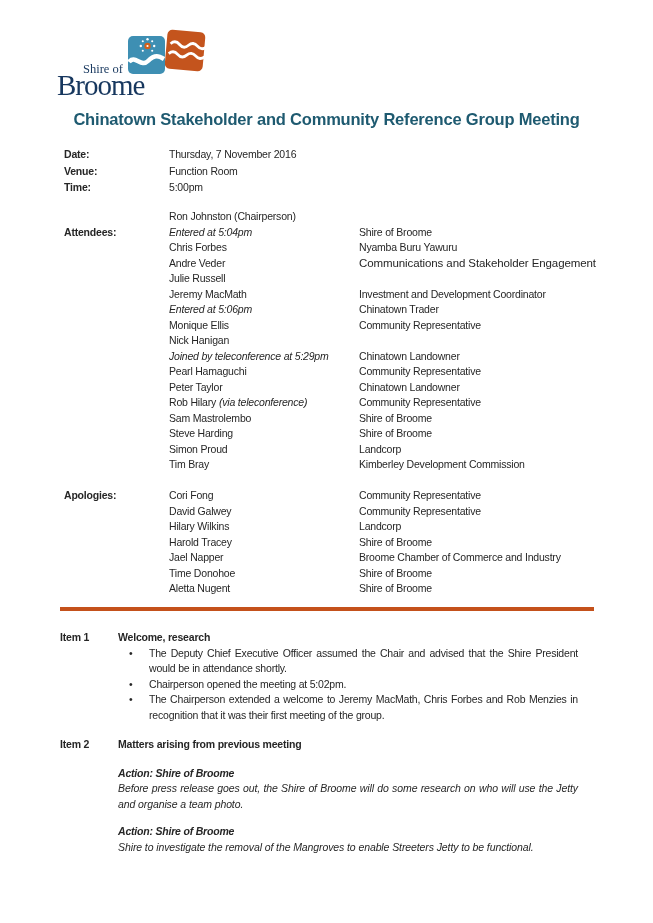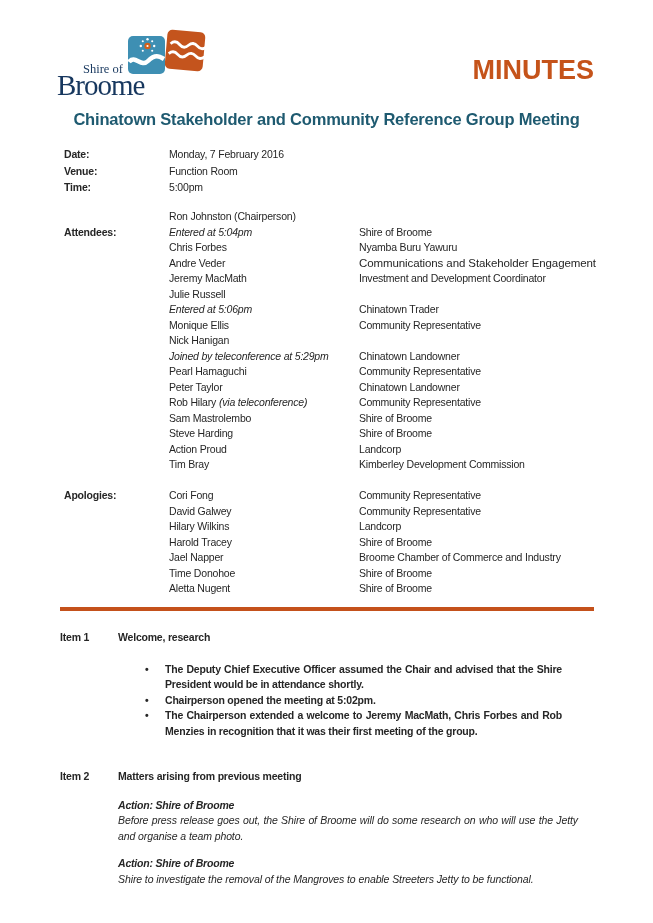--- a/index.html
+++ b/index.html
@@ -28,21 +28,21 @@
   .it{font-style:italic;}
   .note{font-style:italic; margin-left:3px;}
   .cell-org.lg{font-size:11.5px; letter-spacing:-0.1px; white-space:nowrap;}
   
   .divider{position:absolute; left:60px; right:59px; top:607px; height:4px; background:var(--divider);}
   
   .items{position:absolute; left:60px; right:59px; top:630px;}
   .item{display:grid; grid-template-columns:58px 1fr; line-height:15.5px;}
   .item + .item{margin-top:14px;}
   .item-id,.item-title{font-weight:bold;}
-  .bullets{list-style:none; margin:16px; padding:0;font-weight:bold;}
+  .bullets{list-style:none; margin:0; padding:0;}
   .bullets li{position:relative; padding-left:31px; padding-right:16px; text-align:justify;}
   .bullets li::before{content:"\2022"; position:absolute; left:11px;}
   .action{margin-top:13px; padding-right:16px;}
   .action + .action{margin-top:12px;}
   .action-heading{font-weight:bold; font-style:italic;}
   .action-body{font-style:italic; text-align:justify; letter-spacing:-0.1px;}
 </style>
 </head>
 <body>
 
@@ -65,27 +65,26 @@
         <circle cx="12.8" cy="17" r="1.2"></circle>
           <circle cx="26.2" cy="17" r="1.2"></circle>
         <circle cx="19.5" cy="10.3" r="1.2"></circle>
         <circle cx="14.8" cy="12.3" r="1.05"></circle>
           <circle cx="24.2" cy="12.3" r="1.05"></circle>
         <circle cx="14.8" cy="21.7" r="1.05"></circle>
           <circle cx="24.2" cy="21.7" r="1.05"></circle>
       </g>
     </svg>
   </div>
-  <div class="minutes">MINUTES</div>
   <div class="doc-title">Chinatown Stakeholder and Community Reference Group Meeting</div>
 
   <div class="roster meta">
       <div class="row">
     <span class="cell-label">Date:</span>
-    <span class="cell-name"><span>Monday, 7 February 2016</span><span class="note"></span></span>
+    <span class="cell-name"><span>Thursday, 7 November 2016</span><span class="note"></span></span>
     <span class="cell-org"></span>
   </div>
       <div class="row">
     <span class="cell-label">Venue:</span>
     <span class="cell-name"><span>Function Room</span><span class="note"></span></span>
     <span class="cell-org"></span>
   </div>
       <div class="row">
     <span class="cell-label">Time:</span>
     <span class="cell-name"><span>5:00pm</span><span class="note"></span></span>
@@ -108,30 +107,30 @@
     <span class="cell-name"><span>Chris Forbes</span><span class="note"></span></span>
     <span class="cell-org">Nyamba Buru Yawuru</span>
   </div>
       <div class="row">
     <span class="cell-label"></span>
     <span class="cell-name"><span>Andre Veder</span><span class="note"></span></span>
     <span class="cell-org lg">Communications and Stakeholder Engagement</span>
   </div>
       <div class="row">
     <span class="cell-label"></span>
+    <span class="cell-name"><span>Julie Russell</span><span class="note"></span></span>
+    <span class="cell-org"></span>
+  </div>
+      <div class="row">
+    <span class="cell-label"></span>
     <span class="cell-name"><span>Jeremy MacMath</span><span class="note"></span></span>
     <span class="cell-org">Investment and Development Coordinator</span>
   </div>
       <div class="row">
     <span class="cell-label"></span>
-    <span class="cell-name"><span>Julie Russell</span><span class="note"></span></span>
-    <span class="cell-org"></span>
-  </div>
-      <div class="row">
-    <span class="cell-label"></span>
     <span class="cell-name"><span class="it">Entered at 5:06pm</span><span class="note"></span></span>
     <span class="cell-org">Chinatown Trader</span>
   </div>
       <div class="row">
     <span class="cell-label"></span>
     <span class="cell-name"><span>Monique Ellis</span><span class="note"></span></span>
     <span class="cell-org">Community Representative</span>
   </div>
       <div class="row">
     <span class="cell-label"></span>
@@ -163,21 +162,21 @@
     <span class="cell-name"><span>Sam Mastrolembo</span><span class="note"></span></span>
     <span class="cell-org">Shire of Broome</span>
   </div>
       <div class="row">
     <span class="cell-label"></span>
     <span class="cell-name"><span>Steve Harding</span><span class="note"></span></span>
     <span class="cell-org">Shire of Broome</span>
   </div>
       <div class="row">
     <span class="cell-label"></span>
-    <span class="cell-name"><span>Action Proud</span><span class="note"></span></span>
+    <span class="cell-name"><span>Simon Proud</span><span class="note"></span></span>
     <span class="cell-org">Landcorp</span>
   </div>
       <div class="row">
     <span class="cell-label"></span>
     <span class="cell-name"><span>Tim Bray</span><span class="note"></span></span>
     <span class="cell-org">Kimberley Development Commission</span>
   </div>
     </div>
   <div class="roster apologies">
       <div class="row">

